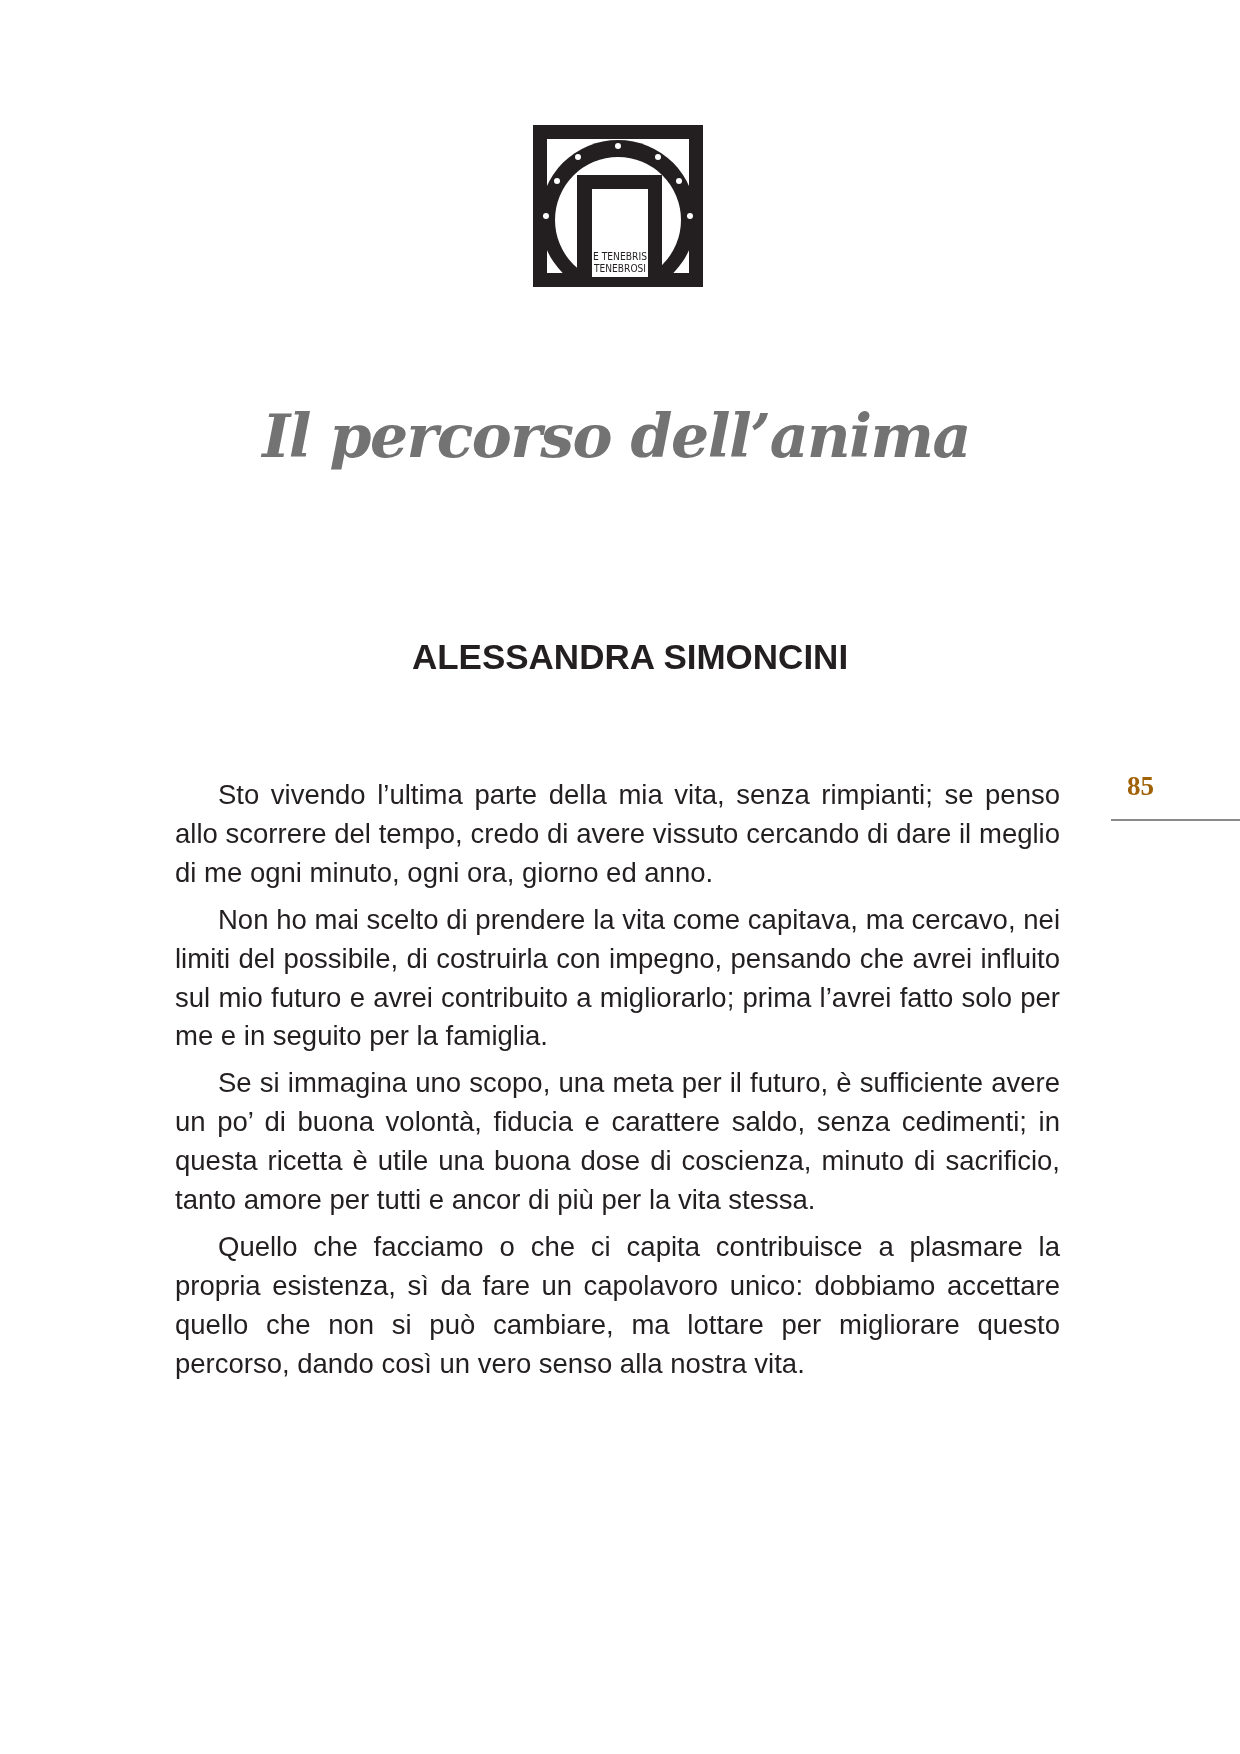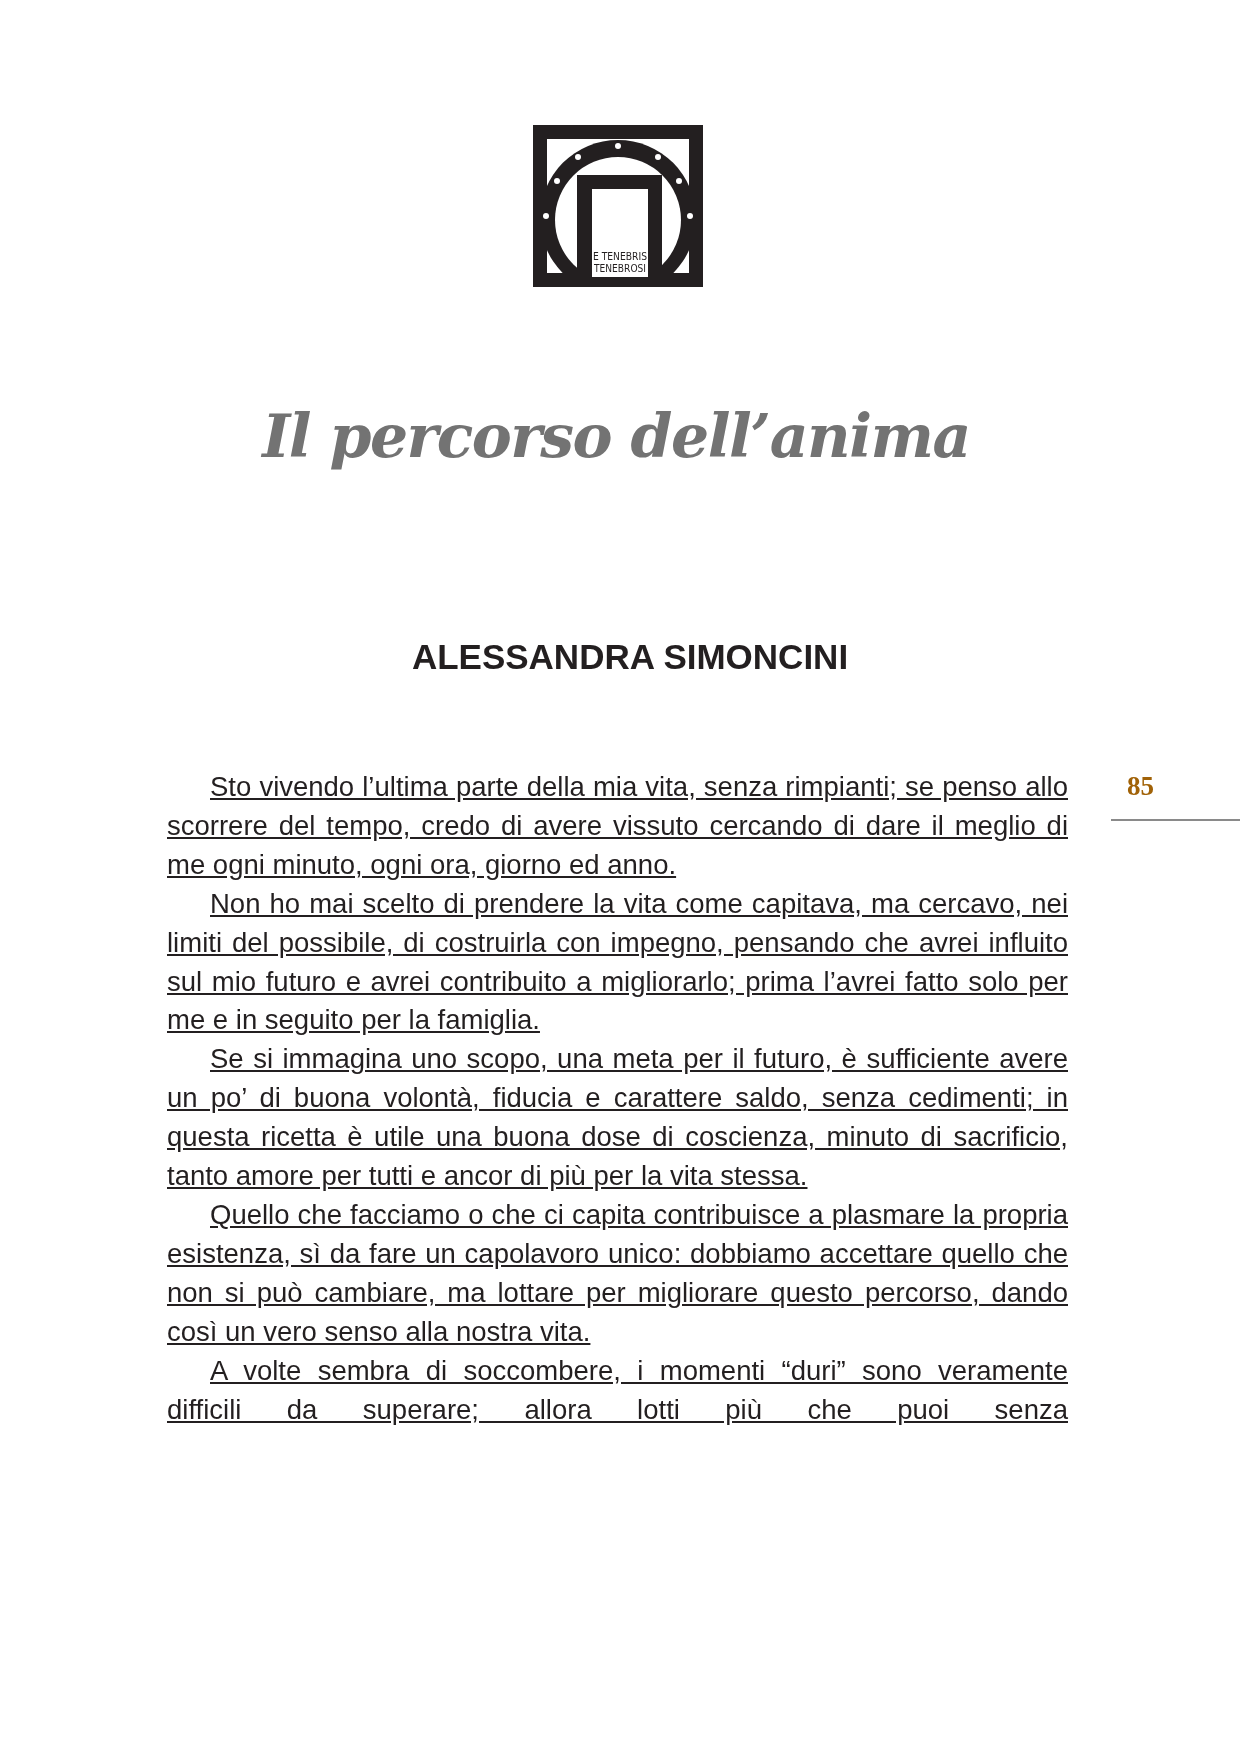--- a/index.html
+++ b/index.html
@@ -14,21 +14,21 @@
     .author {
       position: absolute; left: 0; width: 1236px; top: 620px;
       text-align: center; font-family: "Liberation Sans", sans-serif;
       font-size: 35px; line-height: 50px; margin: 12px; color: #231f20;
     }
     .body-text {
       position: absolute; left: 167px; width: 901px; top: 768px;
       font-family: "Liberation Sans", sans-serif; font-size: 27.5px; line-height: 38.9px;
       text-align: justify; color: #231f20;
     }
-    .body-text p { margin: 0; text-indent: 43px; text-decoration: underline; }
+    .body-text p { margin: 8px; text-indent: 43px; }
     .page-number {
       position: absolute; left: 1111px; top: 767px;
       font-family: Liberation Serif, serif; font-weight: bold; font-size: 27px;
       line-height: 38px; color: #a16207; margin-left: 16px;
     }
     .page-rule { position: absolute; left: 1111px; top: 819px; width: 129px; height: 2px; background: #8a8a8a; }
   </style>
 </head>
 <body>
 
@@ -59,17 +59,16 @@
 
 <h1 class="title">Il percorso dell’anima</h1>
 
 <h2 class="author">ALESSANDRA SIMONCINI</h2>
 
 <div class="body-text">
   <p>Sto vivendo l’ultima parte della mia vita, senza rimpianti; se penso allo scorrere del tempo, credo di avere vissuto cercando di dare il meglio di me ogni minuto, ogni ora, giorno ed anno.</p>
   <p>Non ho mai scelto di prendere la vita come capitava, ma cercavo, nei limiti del possibile, di costruirla con impegno, pensando che avrei influito sul mio futuro e avrei contribuito a migliorarlo; prima l’avrei fatto solo per me e in seguito per la famiglia.</p>
   <p>Se si immagina uno scopo, una meta per il futuro, è sufficiente avere un po’ di buona volontà, fiducia e carattere saldo, senza cedimenti; in questa ricetta è utile una buona dose di coscienza, minuto di sacrificio, tanto amore per tutti e ancor di più per la vita stessa.</p>
   <p>Quello che facciamo o che ci capita contribuisce a plasmare la propria esistenza, sì da fare un capolavoro unico: dobbiamo accettare quello che non si può cambiare, ma lottare per migliorare questo percorso, dando così un vero senso alla nostra vita.</p>
-  <p style="text-align-last: justify;">A volte sembra di soccombere, i momenti “duri” sono veramente difficili da superare; allora lotti più che puoi senza</p>
 </div>
 
 <div class="page-number">85</div>
 <div class="page-rule"></div>
 
 </body></html>

